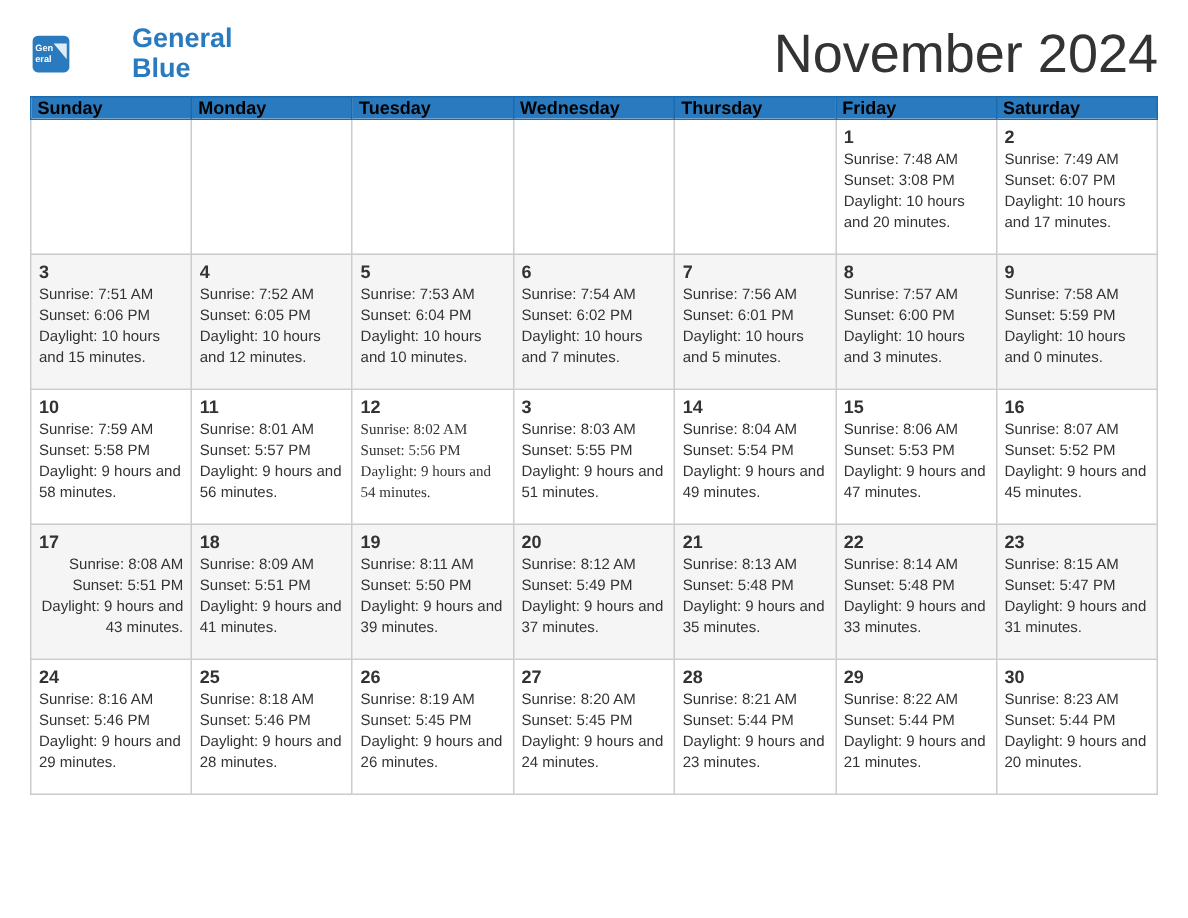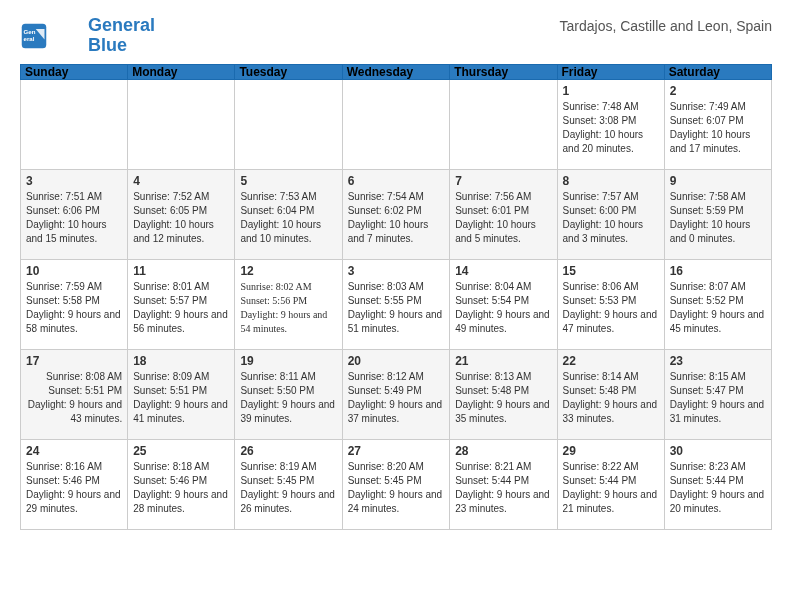--- a/index.html
+++ b/index.html
@@ -91,21 +91,21 @@
       <rect x="2" y="2" width="28" height="28" rx="4" fill="#2a7abf"></rect>
       <polygon points="18,8 28,8 28,20" fill="#fff" opacity="0.85"></polygon>
       <text x="4" y="14" font-size="7" fill="#fff" font-family="Arial" font-weight="bold">Gen</text>
       <text x="4" y="22" font-size="7" fill="#fff" font-family="Arial" font-weight="bold">eral</text>
     </svg>
     <div>
       <div class="logo-text"><span>General</span><br><span style="color:#2a7abf;">Blue</span></div>
     </div>
   </div>
   <div class="title-area">
-    <div class="subtitle">Tardajos, Castille and Leon, Spain</div>
+    <div class="month-title">November 2024</div>
   </div>
 </div>
 
 <table class="calendar">
   <thead>
     <tr>
     <th>Sunday</th>
         <th>Monday</th>
         <th>Tuesday</th>
         <th>Wednesday</th>

